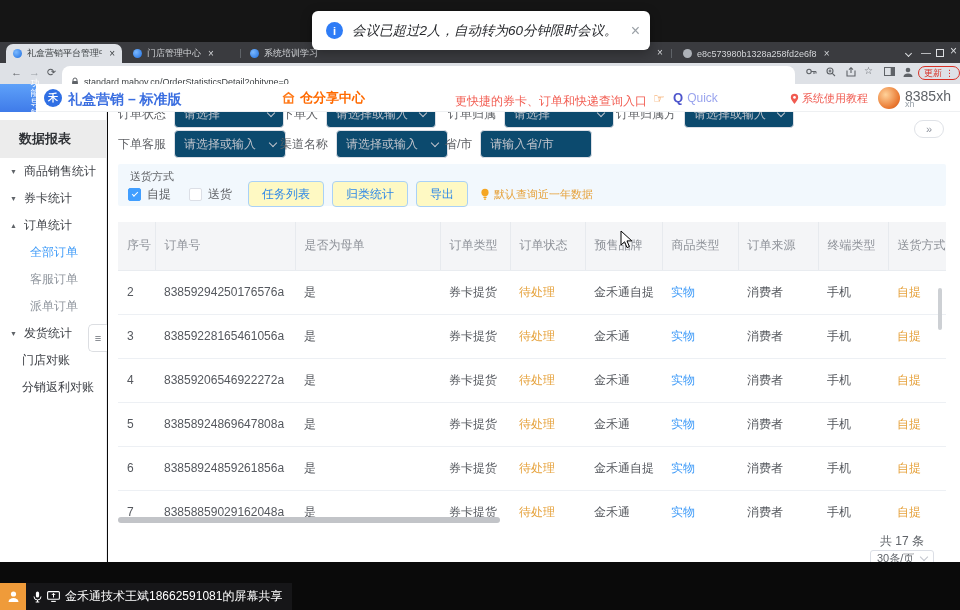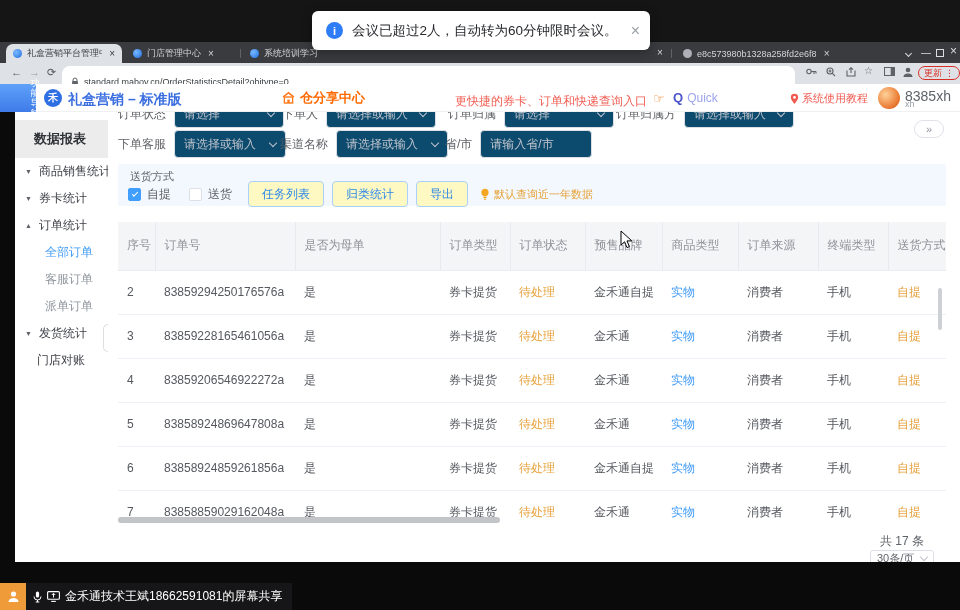--- a/index.html
+++ b/index.html
@@ -11,21 +11,21 @@
   
   .top-strip { position:absolute; left:0; top:0; right:0; height:42px; background:#151515; }
   .bottom-strip { position:absolute; left:0; bottom:0; right:0; height:48px; background:#0a0a0a; }
   .toast {
     position:absolute; left:312px; top:11px; width:338px; height:39px; z-index:100;
     background:#fff; border-radius:6px; box-shadow:0 3px 12px rgba(0,0,0,.3);
     display:flex; align-items:center; gap:9px; padding:0 10px 0 14px;
   }
   .toast-icon { width:17px; height:17px; border-radius:50%; background:#2e7cf6; color:#fff;
     font-size:11px; font-weight:bold; display:flex; align-items:center; justify-content:center; flex:none; }
-  .toast-text { font-size:13.5px; color:#27292d; white-space:nowrap; }
+  .toast-text { font-size:13.5px; color:#27292d; white-space:nowrap;font-style:italic; }
   .toast-close { margin-left:auto; color:#9aa0a6; font-size:16px; line-height:1; cursor:default; }
   .share-wrap { position:absolute; left:0; bottom:0; height:27px; display:flex; align-items:center; background:#121214; }
   .share-avatar { width:26px; height:27px; background:#ef9b3a; display:flex; align-items:center; justify-content:center; flex:none; }
   .share-bar { display:flex; align-items:center; height:27px; background:#161618; padding:0 10px 0 7px; gap:5px; }
   .share-text { color:#fff; font-size:12px; white-space:nowrap; }
   
   .tab-bar { position:absolute; left:0; top:42px; right:0; height:21px; background:#3a3b3f; }
   .tab { position:absolute; top:2px; height:19px; display:flex; align-items:center; gap:5px;
          font-size:9px; color:#d3d5d8; padding:0 7px; }
   .tab.active { background:#dee1e6; border-radius:7px 7px 0 0; color:#3c4043; }
@@ -63,21 +63,21 @@
   .quick { position:absolute; left:673px; top:6px; display:flex; align-items:center; gap:4px; }
   .quick-q { font-size:13px; font-weight:bold; color:#4d55cc; }
   .quick-label { font-size:12px; color:#9aa4ee; }
   .tutorial { position:absolute; left:790px; top:7px; display:flex; align-items:center; gap:3px; }
   .tutorial-label { font-size:11px; color:#f05a50; }
   .avatar { position:absolute; left:878px; top:3px; width:22px; height:22px; border-radius:50%;
     background:radial-gradient(circle at 35% 35%, #ffd29a, #e8742c 70%, #b44d16); }
   .user-name { position:absolute; left:905px; top:4px; font-size:14px; color:#5f6368; }
   .user-sub { position:absolute; left:905px; top:15px; font-size:9px; color:#98a0a8; }
   
-  .sidebar { position:absolute; left:15px; top:112px; width:107px; bottom:48px; background:#fff; border-right:1px solid #ececee; }
+  .sidebar { position:absolute; left:0; top:112px; width:107px; bottom:48px; background:#fff; border-right:1px solid #ececee; }
   .side-title { margin-top:8px; height:38px; background:#ececec; display:flex; align-items:center;
     padding-left:19px; font-size:13px; font-weight:bold; color:#2f3236; }
   .side-item { height:27px; display:flex; align-items:center; gap:6px; font-size:12px; color:#3b3e44; padding-left:10px; cursor:default; }
   .side-arrow { font-size:7px; color:#5f6368; width:8px; flex:none; }
   .side-item.sub { padding-left:30px; color:#8f959d; }
   .side-item.sub.active { color:#3f9bf8; }
   .side-item.plain { padding-left:22px; }
   .collapse-tab { position:absolute; right:-1px; top:212px; width:19px; height:28px; background:#fff;
     border:1px solid #dcdee2; border-right:none; border-radius:5px 0 0 5px;
     display:flex; align-items:center; justify-content:center; color:#6a6e75; font-size:11px; }
@@ -262,20 +262,23 @@
   </div>
   <div class="side-item sub">
     <span>派单订单</span>
   </div>
   <div class="side-item">
     <span class="side-arrow">▼</span>
     <span>发货统计</span>
   </div>
   <div class="side-item plain">
     <span>门店对账</span>
+  </div>
+  <div class="side-item plain">
+    <span>分销返利对账</span>
   </div>
   <div class="collapse-tab">
     <span>≡</span>
   </div>
 </div>
 
 <div class="content">
 
   <div class="f-group" style="left:10px;top:-12px;">
     <span class="f-label">订单状态</span>

